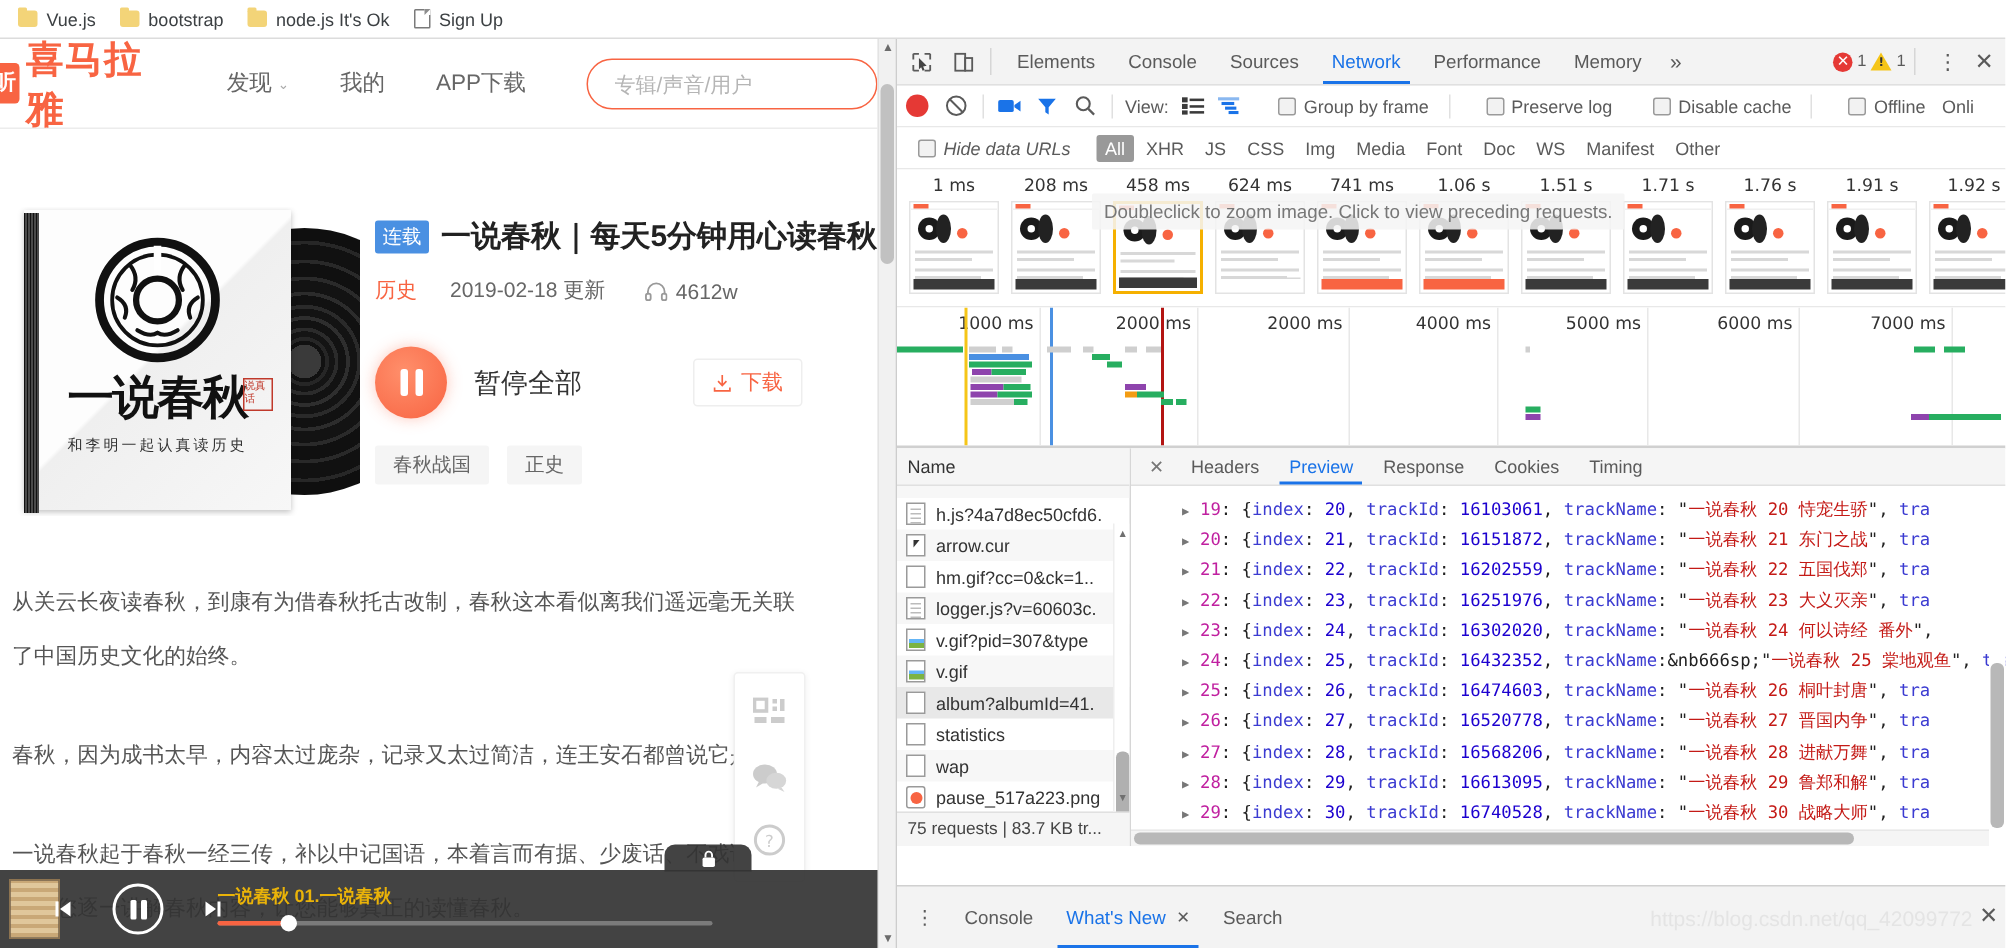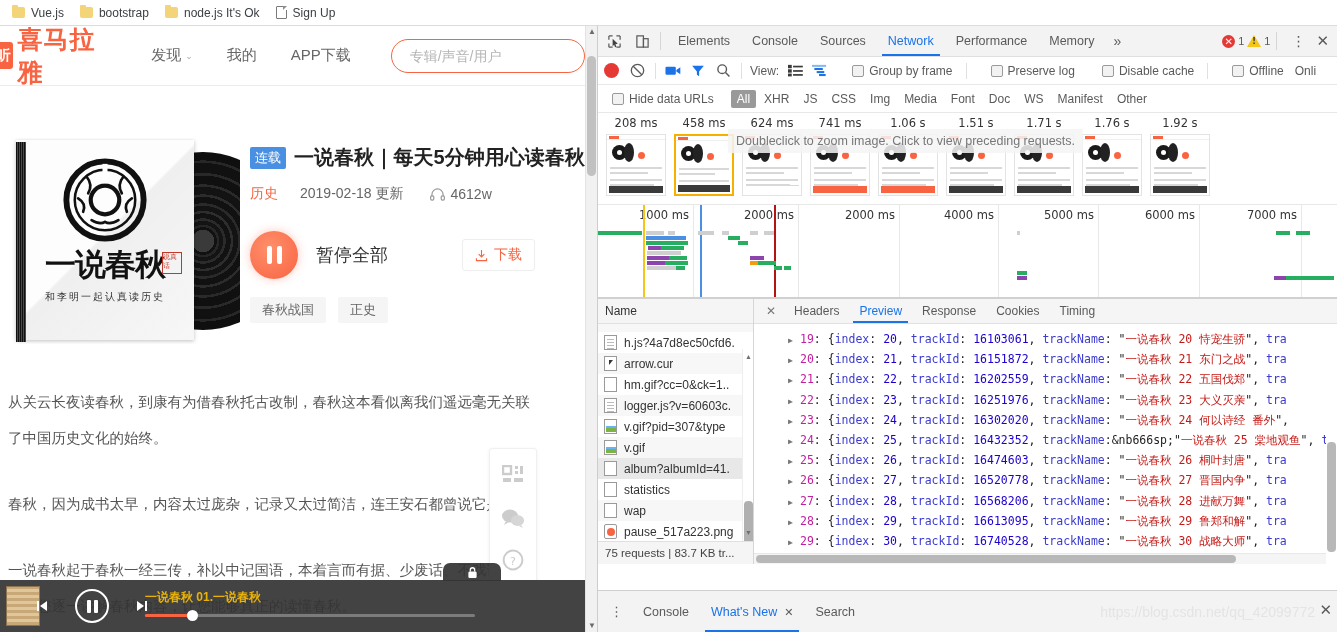--- a/index.html
+++ b/index.html
@@ -292,21 +292,21 @@
   #dt-filter-bar {
     height: 28px; display: flex; align-items: center;
     border-bottom: 1px solid #e8e8e8; background: #fff; padding-right: 4px;
   }
   #filter-input {
     width: 181px; height: 20px; margin-left: 4px; border: 1px solid #d8d8d8;
     border-radius: 2px; font-size: 12px; color: #333; padding: 0 5px;
     outline: none; font-family: "Liberation Sans", sans-serif;
   }
   #filter-input::placeholder { color: #999; }
-  #hide-data-urls { display: flex; align-items: center; margin-left: 14px; white-space: nowrap; }
+  #hide-data-urls { display: flex; align-items: center; margin-left: 14px; white-space: nowrap; font-style: italic; }
   #type-filters { display: flex; align-items: center; margin-left: 10px; gap: 2px; }
   .type-btn {
     font-size: 12px; color: #5a5a5a; padding: 2px 6px; border-radius: 2px;
     white-space: nowrap;
   }
   .type-btn.active { background: #999; color: #fff; }
 
   #dt-filmstrip {
     height: 92px; border-bottom: 1px solid #e8e8e8; background: #fff;
     display: flex; padding: 3px 0 0 6px; position: relative; overflow: hidden;
@@ -756,20 +756,34 @@
       <span class="type-btn">Font</span>
       <span class="type-btn">Doc</span>
       <span class="type-btn">WS</span>
       <span class="type-btn">Manifest</span>
       <span class="type-btn">Other</span>
     </span>
   </div>
 
   <div id="dt-filmstrip">
     <div class="fs-frame">
+      <div class="fs-time">1 ms</div>
+      <div class="fs-thumb">
+        <div class="fs-mini-top"></div>
+          <div class="fs-mini-disc"></div>
+          <div class="fs-mini-vinyl"></div>
+          <div class="fs-mini-btn"></div>
+        <div class="fs-mini-line" style="left:3px;top:32px;width:52px"></div>
+          <div class="fs-mini-line" style="left:3px;top:37px;width:38px"></div>
+        <div class="fs-mini-line" style="left:3px;top:44px;width:52px"></div>
+          <div class="fs-mini-line" style="left:3px;top:49px;width:44px"></div>
+        <div class="fs-mini-foot"></div>
+      </div>
+    </div>
+    <div class="fs-frame">
       <div class="fs-time">208 ms</div>
       <div class="fs-thumb">
         <div class="fs-mini-top"></div>
           <div class="fs-mini-disc"></div>
           <div class="fs-mini-vinyl"></div>
           <div class="fs-mini-btn"></div>
         <div class="fs-mini-line" style="left:3px;top:32px;width:52px"></div>
           <div class="fs-mini-line" style="left:3px;top:37px;width:38px"></div>
         <div class="fs-mini-line" style="left:3px;top:44px;width:52px"></div>
           <div class="fs-mini-line" style="left:3px;top:49px;width:44px"></div>
@@ -855,20 +869,34 @@
           <div class="fs-mini-btn"></div>
         <div class="fs-mini-line" style="left:3px;top:32px;width:52px"></div>
           <div class="fs-mini-line" style="left:3px;top:37px;width:38px"></div>
         <div class="fs-mini-line" style="left:3px;top:44px;width:52px"></div>
           <div class="fs-mini-line" style="left:3px;top:49px;width:44px"></div>
         <div class="fs-mini-foot"></div>
       </div>
     </div>
     <div class="fs-frame">
       <div class="fs-time">1.76 s</div>
+      <div class="fs-thumb">
+        <div class="fs-mini-top"></div>
+          <div class="fs-mini-disc"></div>
+          <div class="fs-mini-vinyl"></div>
+          <div class="fs-mini-btn"></div>
+        <div class="fs-mini-line" style="left:3px;top:32px;width:52px"></div>
+          <div class="fs-mini-line" style="left:3px;top:37px;width:38px"></div>
+        <div class="fs-mini-line" style="left:3px;top:44px;width:52px"></div>
+          <div class="fs-mini-line" style="left:3px;top:49px;width:44px"></div>
+        <div class="fs-mini-foot"></div>
+      </div>
+    </div>
+    <div class="fs-frame">
+      <div class="fs-time">1.91 s</div>
       <div class="fs-thumb">
         <div class="fs-mini-top"></div>
           <div class="fs-mini-disc"></div>
           <div class="fs-mini-vinyl"></div>
           <div class="fs-mini-btn"></div>
         <div class="fs-mini-line" style="left:3px;top:32px;width:52px"></div>
           <div class="fs-mini-line" style="left:3px;top:37px;width:38px"></div>
         <div class="fs-mini-line" style="left:3px;top:44px;width:52px"></div>
           <div class="fs-mini-line" style="left:3px;top:49px;width:44px"></div>
         <div class="fs-mini-foot"></div>

